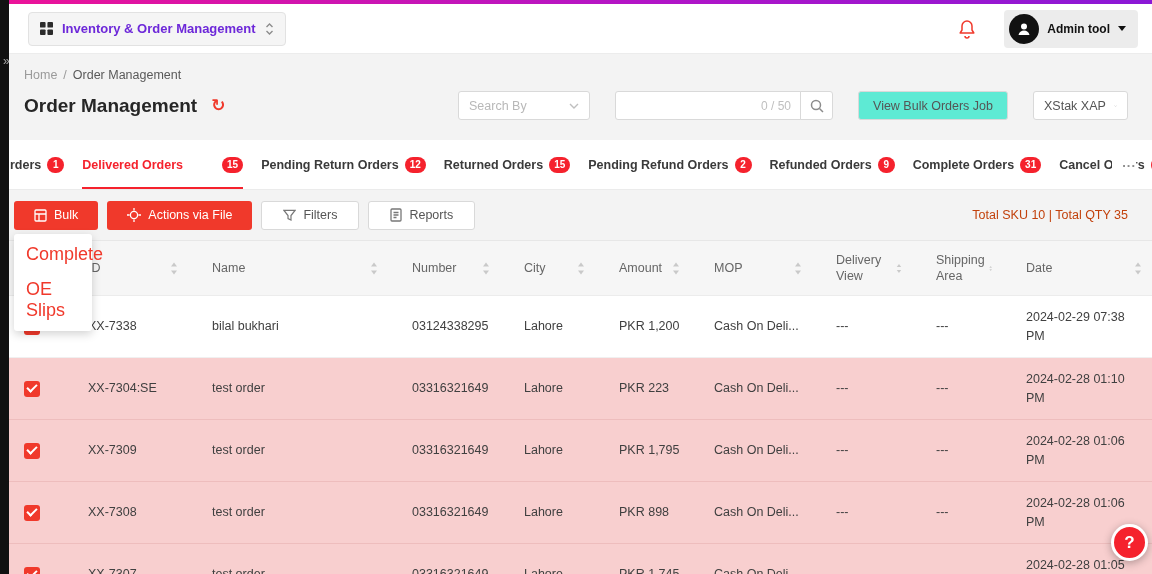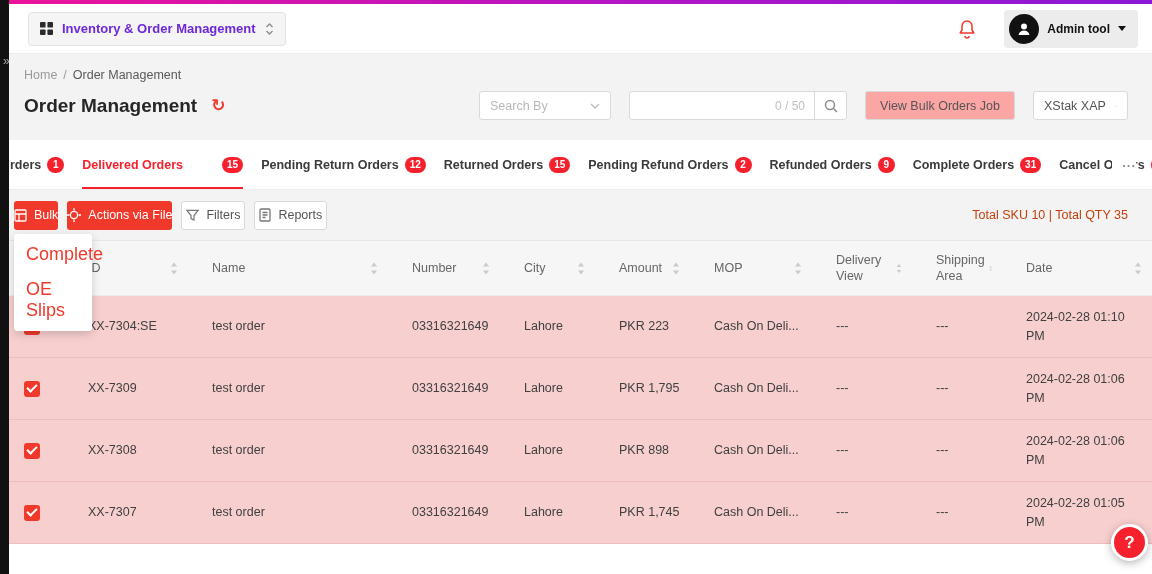--- a/index.html
+++ b/index.html
@@ -23,44 +23,44 @@
   .caret-down { width:0; height:0; border-left:4px solid transparent; border-right:4px solid transparent; border-top:5px solid #111; }
 
   
   .subheader { background:#f3f3f3; height:86px; padding:14px 24px 0 24px; }
   .breadcrumb { font-size:12.5px; color:#9a9a9a; }
   .breadcrumb .bc-current { color:#595959; }
   .bc-sep { margin:0 6px; }
   .title-row { display:flex; align-items:center; margin-top:9px; }
   .page-title { font-size:19px; font-weight:700; color:#262626; }
   .refresh { color:#f0392b; font-size:17px; font-weight:700; margin-left:14px; line-height:1; cursor:pointer; }
-  .header-actions { margin-left:auto; display:flex; align-items:center; gap:18px; }
+  .header-actions { margin-left:auto; display:flex; align-items:center; gap:25px; }
   .select-box { background:#fff; border:1px solid #d9d9d9; border-radius:3px; height:29px; display:flex; align-items:center; justify-content:space-between; padding:0 10px; font-size:12.5px; color:#555; cursor:pointer; gap:8px; white-space:nowrap; }
   .select-box.is-placeholder { color:#b8b8b8; }
   .searchby { width:132px; }
   .channel { width:95px; }
   .search-group { display:flex; }
   .search-input-wrap { width:186px; height:29px; border:1px solid #d9d9d9; background:#fff; border-radius:3px 0 0 3px; display:flex; align-items:center; padding:0 9px;justify-content:flex-end; }
   .search-input-wrap input { border:none; outline:none; flex:1; min-width:0; font-size:12.5px; font-family:inherit; background:transparent; }
   .counter { color:#bfbfbf; font-size:12px; white-space:nowrap; }
   .search-btn { width:33px; height:29px; border:1px solid #d9d9d9; border-left:1px solid #d9d9d9; margin-left:-1px; background:#fff; border-radius:0 3px 3px 0; display:flex; align-items:center; justify-content:center; cursor:pointer; }
-  .btn-plain { height:29px; background:#fca5a5; border:1px solid #d9d9d9; border-radius:3px; font-size:12.5px; color:#555; padding:0 14px; cursor:pointer; font-family:inherit; white-space:nowrap; }
+  .btn-plain { height:29px; background:#5eead4; border:1px solid #d9d9d9; border-radius:3px; font-size:12.5px; color:#555; padding:0 14px; cursor:pointer; font-family:inherit; white-space:nowrap; }
 
   
   .tabs { background:#fff; height:50px; display:flex; align-items:center; gap:18px; padding-left:10px; border-bottom:1px solid #ebebeb; position:relative; overflow:hidden; }
   .tab { display:flex; align-items:center; gap:6px; font-size:12.5px; font-weight:600; color:#3a3a3a; height:100%; position:relative; cursor:pointer; white-space:nowrap; flex:0 0 auto; }
   .tab.active { color:#f5222d;gap:39px; }
   .tab.active::after { content:""; position:absolute; left:0; right:0; bottom:0; height:2px; background:#f5222d; }
   .badge { background:#f5222d; color:#fff; font-size:10px; font-weight:700; border-radius:9px; padding:3px 5px; line-height:1; min-width:17px; text-align:center; }
   .tabs-more { position:absolute; right:16px; top:45%; transform:translateY(-50%); color:#8c8c8c; font-weight:700; letter-spacing:1px; background:#fff; padding-left:10px; cursor:pointer; font-size:13px; }
 
   
   .toolbar { background:#f3f3f3; height:50px; display:flex; align-items:center; gap:9px; padding:0 24px 0 14px; }
-  .btn-red { background:#f0392b; color:#fff; border:none; border-radius:3px; height:29px; padding:0 0; font-size:12.5px; display:flex; align-items:center; gap:7px; cursor:pointer; font-family:inherit; }
-  .btn-white { background:#fff; border:1px solid #d9d9d9; color:#555; border-radius:3px; height:29px; padding:0 4px; font-size:12.5px; display:flex; align-items:center; gap:7px; cursor:pointer; font-family:inherit; }
+  .btn-red { background:#f0392b; color:#fff; border:none; border-radius:3px; height:29px; padding:0 20px; font-size:12.5px; display:flex; align-items:center; gap:7px; cursor:pointer; font-family:inherit; }
+  .btn-white { background:#fff; border:1px solid #d9d9d9; color:#555; border-radius:3px; height:29px; padding:0 21px; font-size:12.5px; display:flex; align-items:center; gap:7px; cursor:pointer; font-family:inherit; }
   .totals { margin-left:auto; font-size:12.5px; color:#c2410c; }
 
   
   .bulk-dropdown { position:absolute; left:14px; top:234px; width:78px; background:#fff; border-radius:3px; box-shadow:0 3px 10px rgba(0,0,0,.18); z-index:45; padding:3px 0; }
   .bulk-dropdown .item { padding:7px 12px; font-size:18px; color:#f0392b; cursor:pointer; }
 
   
   table { width:1152px; border-collapse:collapse; table-layout:fixed; background:#fff; }
   thead th { background:#f6f6f6; height:55px; font-size:12.5px; color:#666; font-weight:400; text-align:left; padding:0 10px 0 24px; border-top:1px solid #e7e7e7; border-bottom:1px solid #ececec; }
   .th-inner { display:flex; align-items:center; justify-content:space-between; gap:4px; }
@@ -320,20 +320,32 @@
               <span>Date</span>
               <svg width="8" height="13" viewBox="0 0 8 13">
                 <path d="M4 .5L7 4.5H1z" fill="#c9c9c9"></path>
                 <path d="M4 12.5L1 8.5h6z" fill="#c9c9c9"></path>
               </svg>
             </div>
           </th>
       </tr>
     </thead>
     <tbody>
+      <tr>
+        <td><span class="cb"></span></td>
+        <td>XX-7338</td>
+        <td>bilal bukhari</td>
+        <td>03124338295</td>
+        <td>Lahore</td>
+        <td>PKR 1,200</td>
+        <td class="trunc">Cash On Deli...</td>
+        <td>---</td>
+        <td>---</td>
+        <td>2024-02-29 07:38 PM</td>
+      </tr>
       <tr class="pink">
         <td><span class="cb"></span></td>
         <td>XX-7304:SE</td>
         <td>test order</td>
         <td>03316321649</td>
         <td>Lahore</td>
         <td>PKR 223</td>
         <td class="trunc">Cash On Deli...</td>
         <td>---</td>
         <td>---</td>

